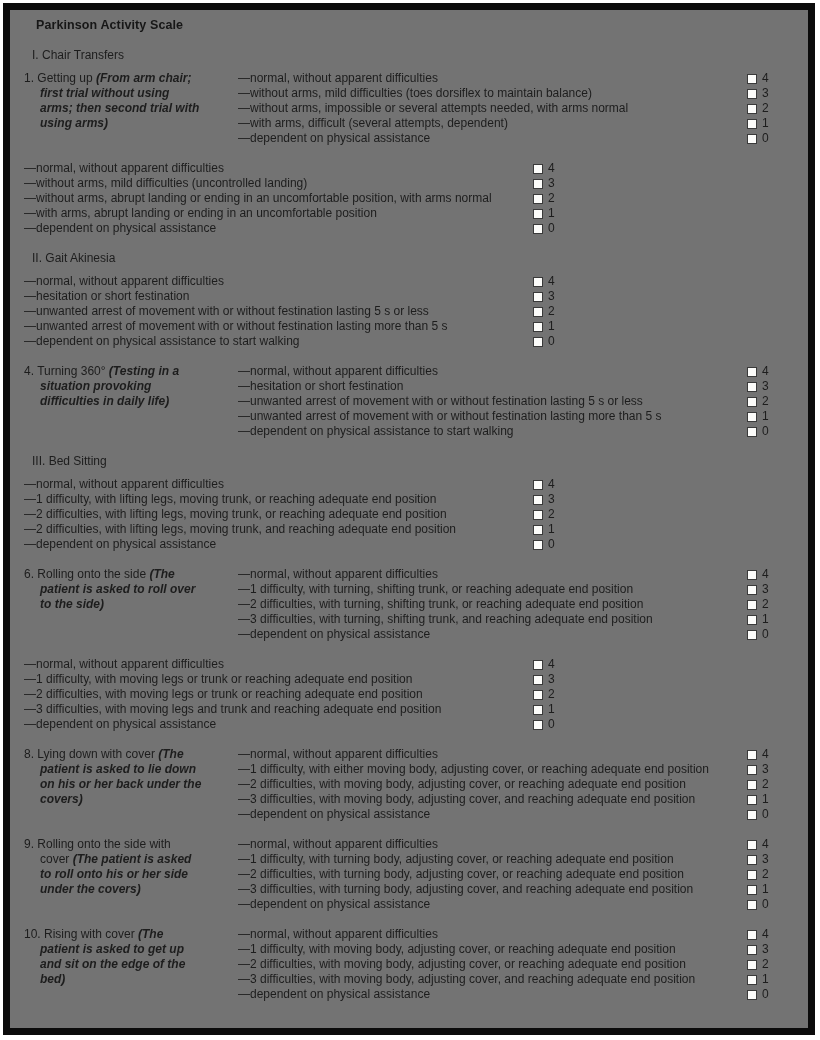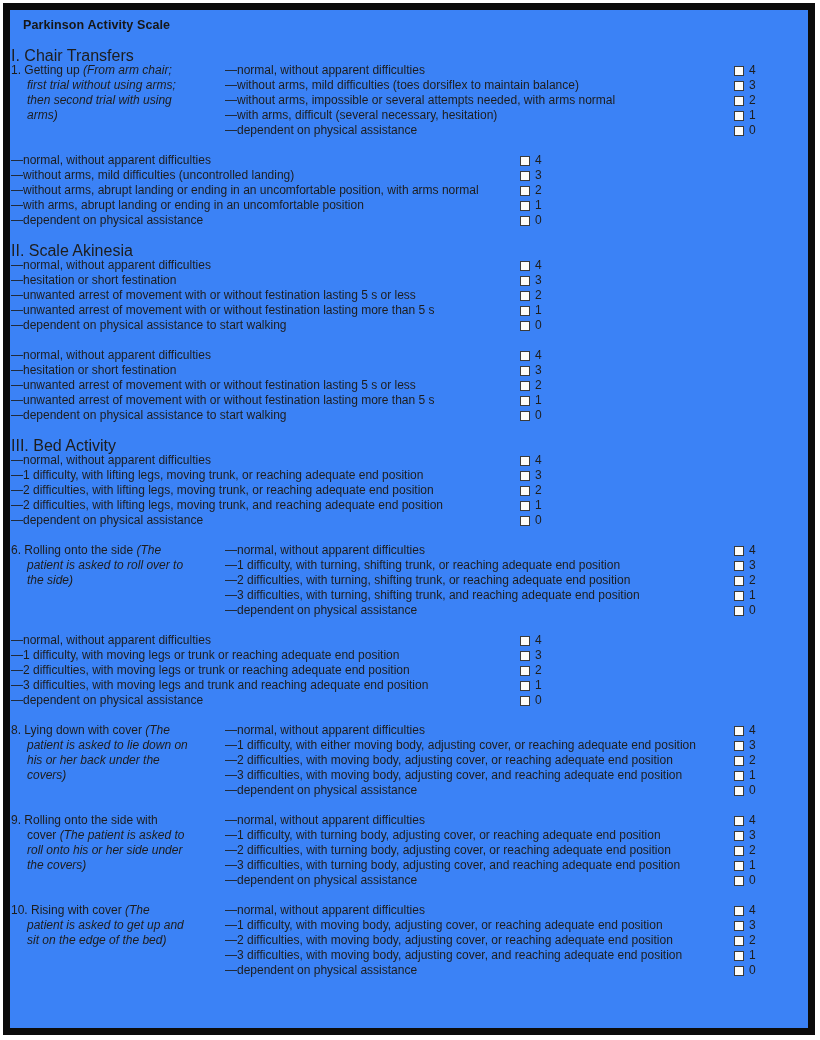--- a/index.html
+++ b/index.html
@@ -12,54 +12,54 @@
     -webkit-font-smoothing: antialiased;
   }
   .frame {
     position: absolute;
     left: 3px;
     top: 3px;
     width: 812px;
     height: 1032px;
     box-sizing: border-box;
     border: 7px solid #0b0b0b;
-    background: #3b82f6;
-    padding: 6px 8px 0 1px;
+    background: #737373;
+    padding: 6px 8px 0 14px;
     overflow: hidden;
   }
   .page-title {
     font-weight: 700;
     font-size: 12.5px;
     line-height: 15px;
     color: #171717;
     margin: 2px 0 15px 12px;
     letter-spacing: 0.1px;
   }
   .section-header {
-    font-size: 16px;
+    font-size: 12px;
     line-height: 15px;
     color: #1d1d1d;
-    margin: 0;
+    margin: 8px;
   }
   .item {
     display: flex;
     align-items: flex-start;
     margin: 0 0 15px 0;
   }
   .item-label {
     width: 214px;
     box-sizing: border-box;
     padding: 0 36px 0 16px;
     text-indent: -16px;
     font-size: 12px;
     line-height: 15px;
     color: #1d1d1d;
     flex: none;
   }
-  .item-note { font-style: italic; }
+  .item-note { font-style: italic; font-weight: bold; }
   .item-options { flex: 1; min-width: 0; }
   .option-row {
     display: flex;
     align-items: flex-end;
   }
   .option-text {
     width: 507px;
     flex: none;
     box-sizing: border-box;
     padding-left: 13px;
@@ -117,21 +117,21 @@
             </div>
           </div>
           <div class="option-row">
             <div class="option-text">—without arms, impossible or several attempts needed, with arms normal</div>
             <div class="option-score">
               <span class="checkbox"></span>
               <span class="score-num">2</span>
             </div>
           </div>
           <div class="option-row">
-            <div class="option-text">—with arms, difficult (several necessary, hesitation)</div>
+            <div class="option-text">—with arms, difficult (several attempts, dependent)</div>
             <div class="option-score">
               <span class="checkbox"></span>
               <span class="score-num">1</span>
             </div>
           </div>
           <div class="option-row">
             <div class="option-text">—dependent on physical assistance</div>
             <div class="option-score">
               <span class="checkbox"></span>
               <span class="score-num">0</span>
@@ -171,21 +171,21 @@
           </div>
           <div class="option-row">
             <div class="option-text">—dependent on physical assistance</div>
             <div class="option-score">
               <span class="checkbox"></span>
               <span class="score-num">0</span>
             </div>
           </div>
         </div>
       </div>
-      <div class="section-header">II. Scale Akinesia</div>
+      <div class="section-header">II. Gait Akinesia</div>
       <div class="item">
         <div class="item-options">
           <div class="option-row">
             <div class="option-text">—normal, without apparent difficulties</div>
             <div class="option-score">
               <span class="checkbox"></span>
               <span class="score-num">4</span>
             </div>
           </div>
           <div class="option-row">
@@ -212,20 +212,21 @@
           <div class="option-row">
             <div class="option-text">—dependent on physical assistance to start walking</div>
             <div class="option-score">
               <span class="checkbox"></span>
               <span class="score-num">0</span>
             </div>
           </div>
         </div>
       </div>
       <div class="item">
+        <div class="item-label">4. Turning 360° <span class="item-note">(Testing in a situation provoking difficulties in daily life)</span></div>
         <div class="item-options">
           <div class="option-row">
             <div class="option-text">—normal, without apparent difficulties</div>
             <div class="option-score">
               <span class="checkbox"></span>
               <span class="score-num">4</span>
             </div>
           </div>
           <div class="option-row">
             <div class="option-text">—hesitation or short festination</div>
@@ -250,21 +251,21 @@
           </div>
           <div class="option-row">
             <div class="option-text">—dependent on physical assistance to start walking</div>
             <div class="option-score">
               <span class="checkbox"></span>
               <span class="score-num">0</span>
             </div>
           </div>
         </div>
       </div>
-      <div class="section-header">III. Bed Activity</div>
+      <div class="section-header">III. Bed Sitting</div>
       <div class="item">
         <div class="item-options">
           <div class="option-row">
             <div class="option-text">—normal, without apparent difficulties</div>
             <div class="option-score">
               <span class="checkbox"></span>
               <span class="score-num">4</span>
             </div>
           </div>
           <div class="option-row">

